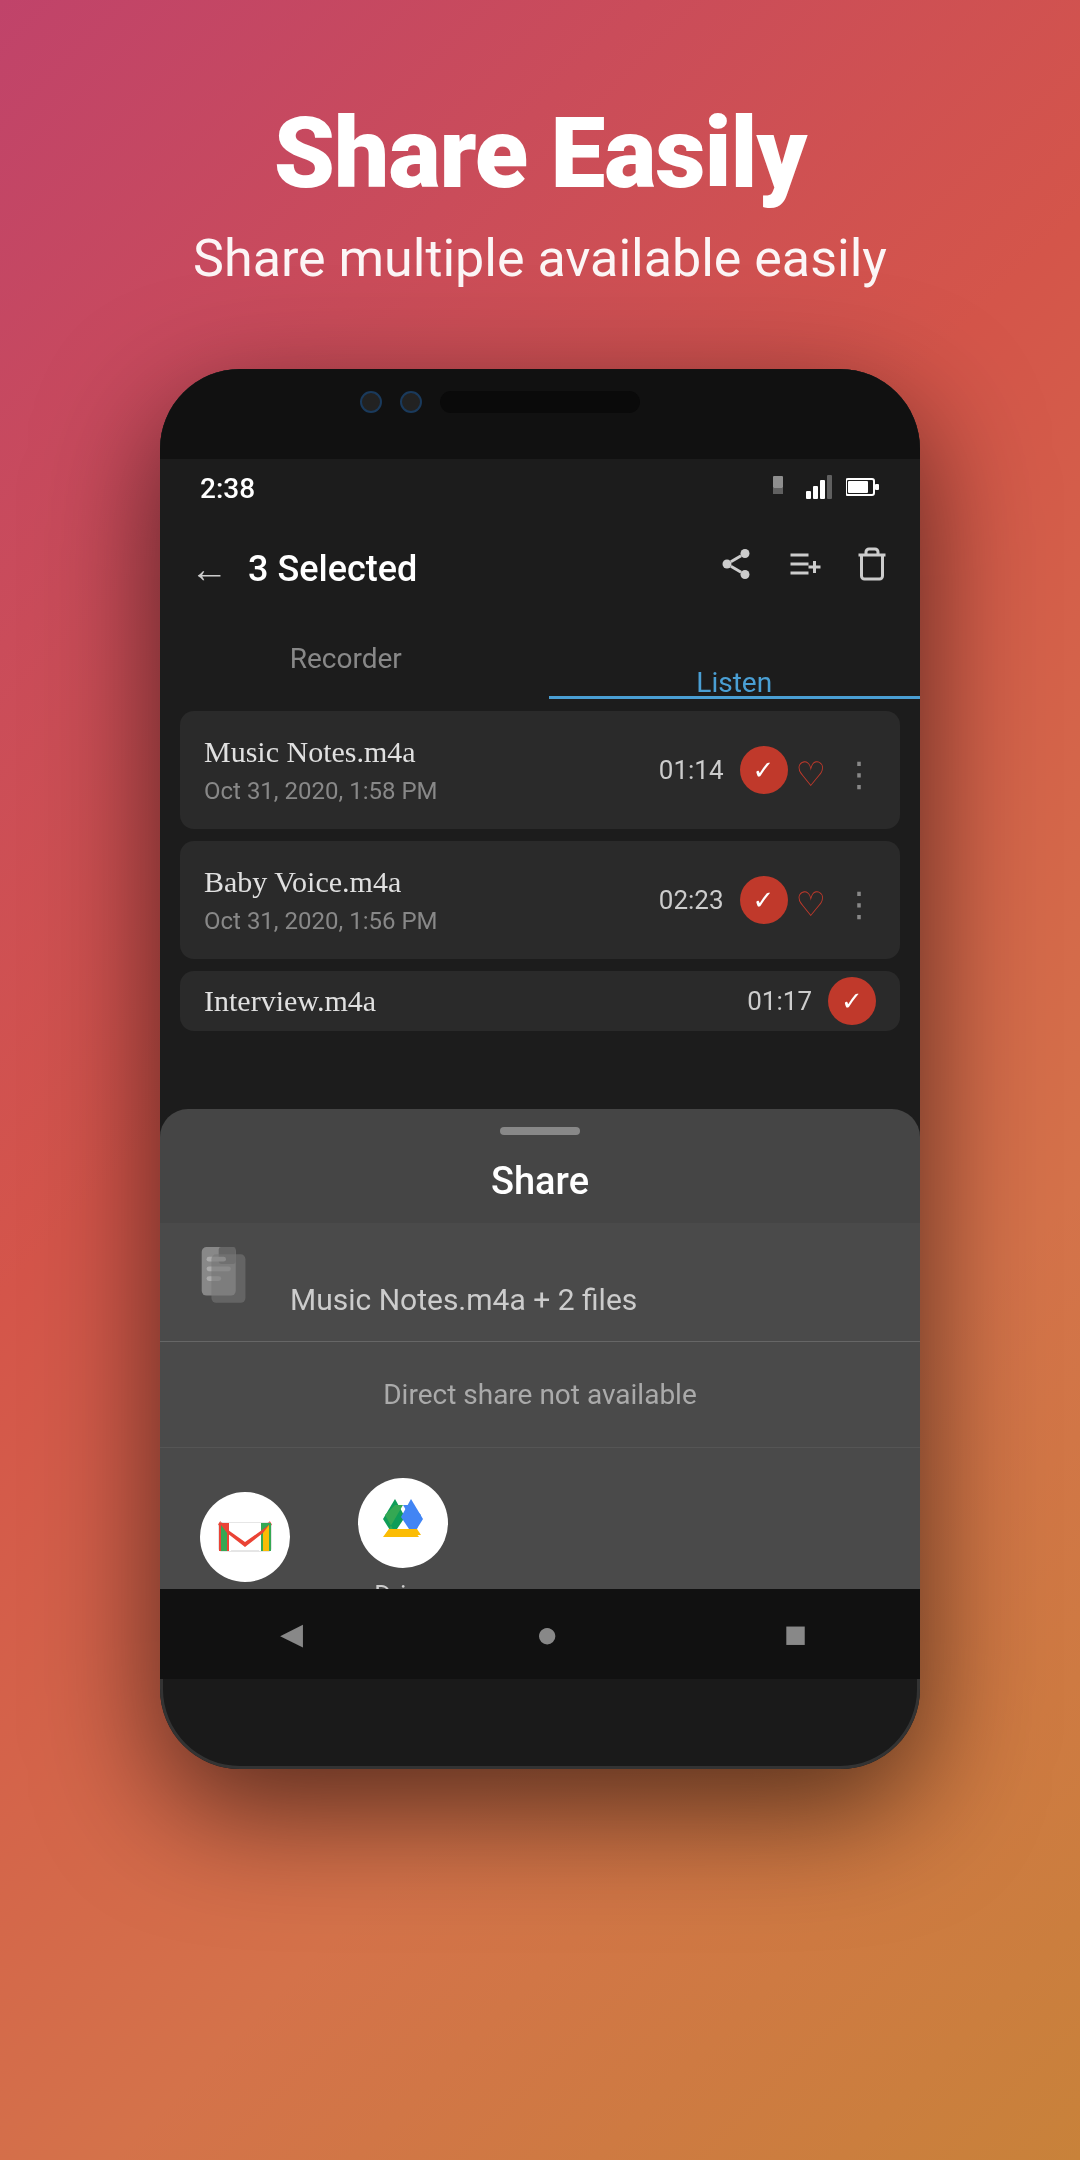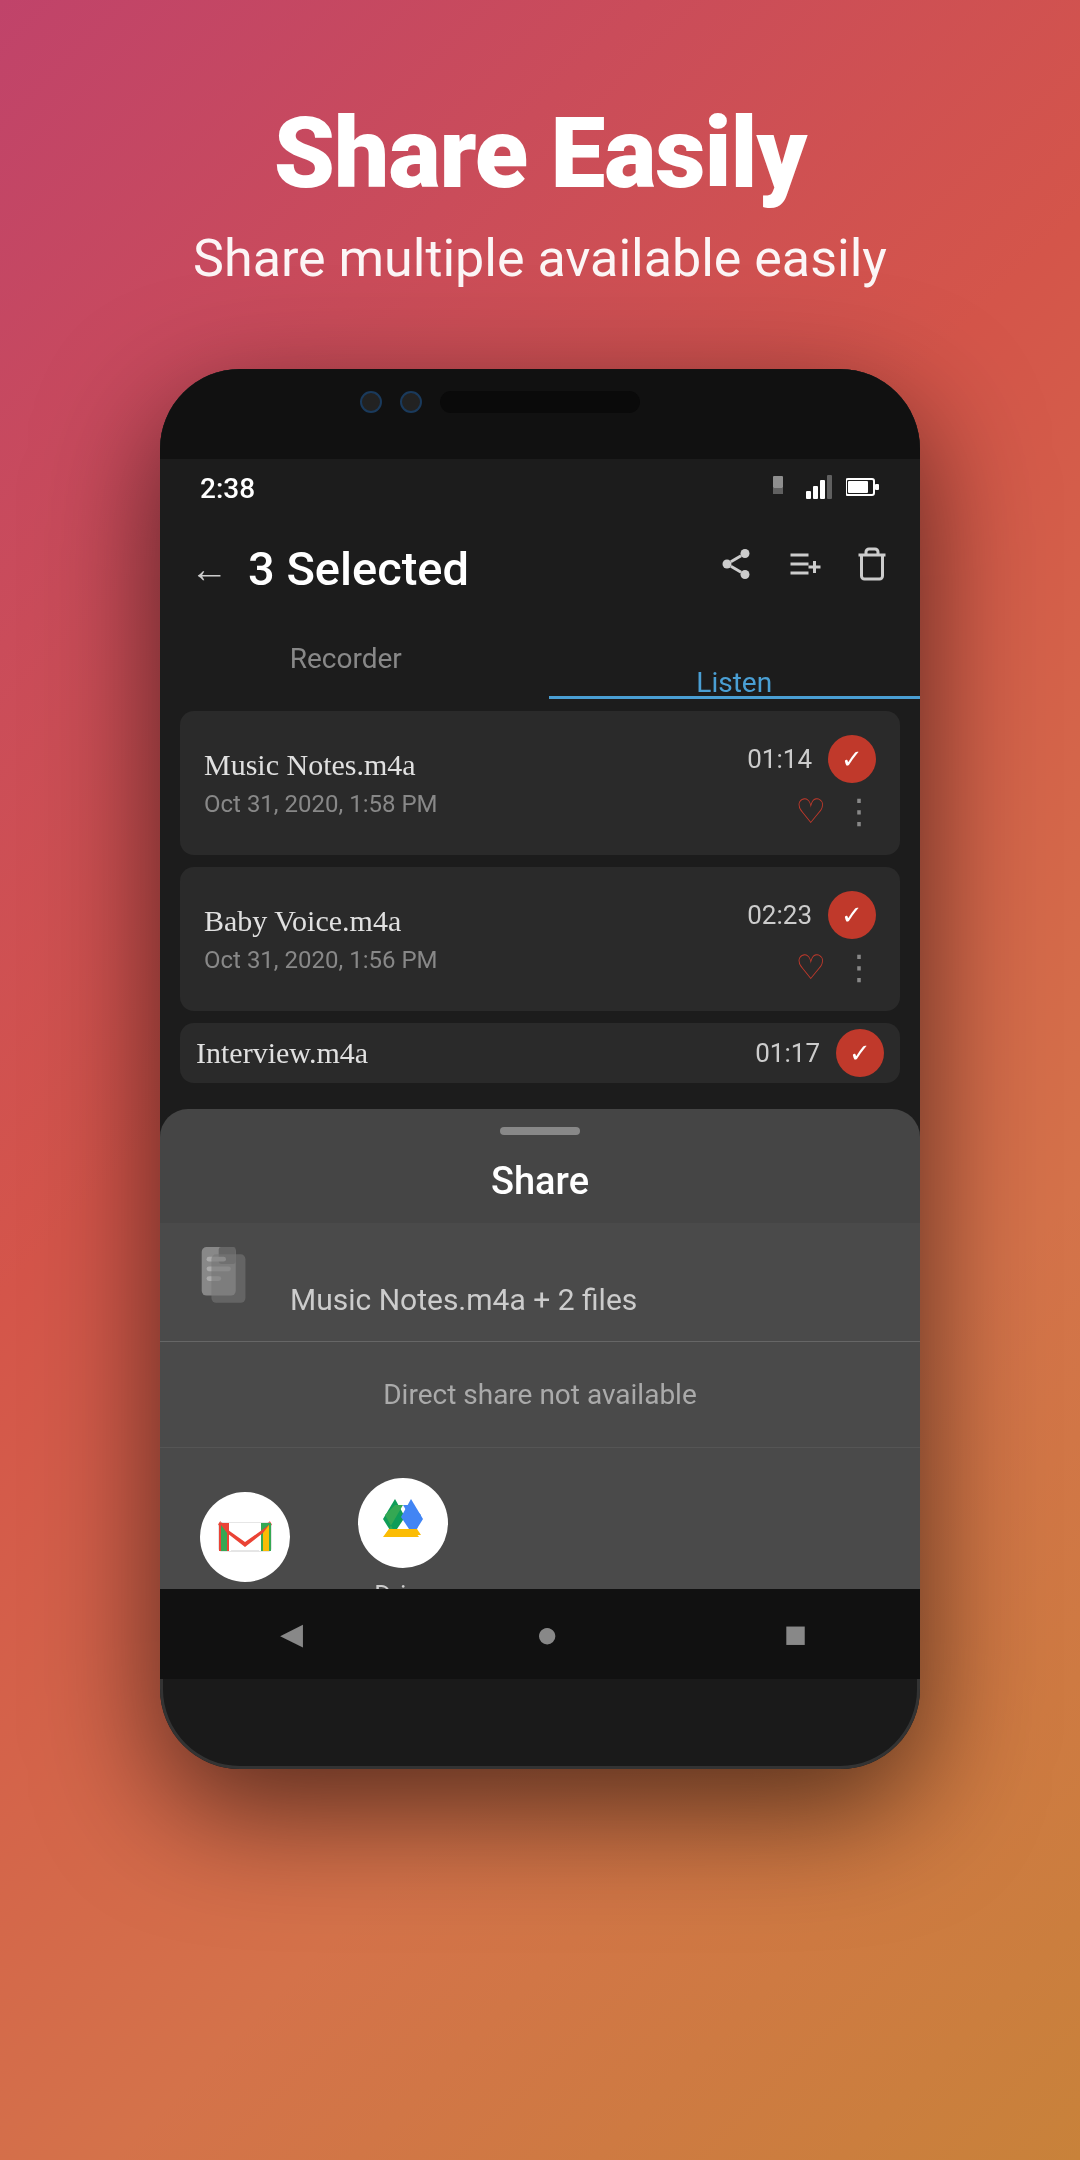--- a/index.html
+++ b/index.html
@@ -135,21 +135,21 @@
       padding: 0 30px;
       justify-content: space-between;
     }
     .toolbar-left {
       display: flex;
       align-items: center;
       gap: 20px;
     }
     .toolbar-title {
       color: white;
-      font-size: 47px;
+      font-size: 36px;
       font-weight: 500;
     }
     .toolbar-right {
       display: flex;
       align-items: center;
       gap: 32px;
     }
     .toolbar-icon {
       color: #ccc;
       font-size: 36px;
@@ -232,41 +232,41 @@
     .heart-icon {
       color: #c0392b;
       font-size: 34px;
     }
     .more-icon {
       color: #888;
       font-size: 34px;
     }
     .recording-row-right {
       display: flex;
-      flex-direction: column;
+      flex-direction: row;
       align-items: flex-end;
       gap: 8px;
     }
     .duration-check {
       display: flex;
       align-items: center;
       gap: 16px;
     }
     .heart-more {
       display: flex;
       align-items: center;
       gap: 16px;
     }
 
     
     .recording-item-partial {
       background: #2a2a2a;
       margin: 12px 20px;
       border-radius: 14px;
-      padding: 24px 16px;
+      padding: 24px 24px;
       display: flex;
       align-items: center;
       justify-content: space-between;
       height: 60px;
       overflow: hidden;
     }
 
     
     .bottom-sheet {
       position: absolute;

